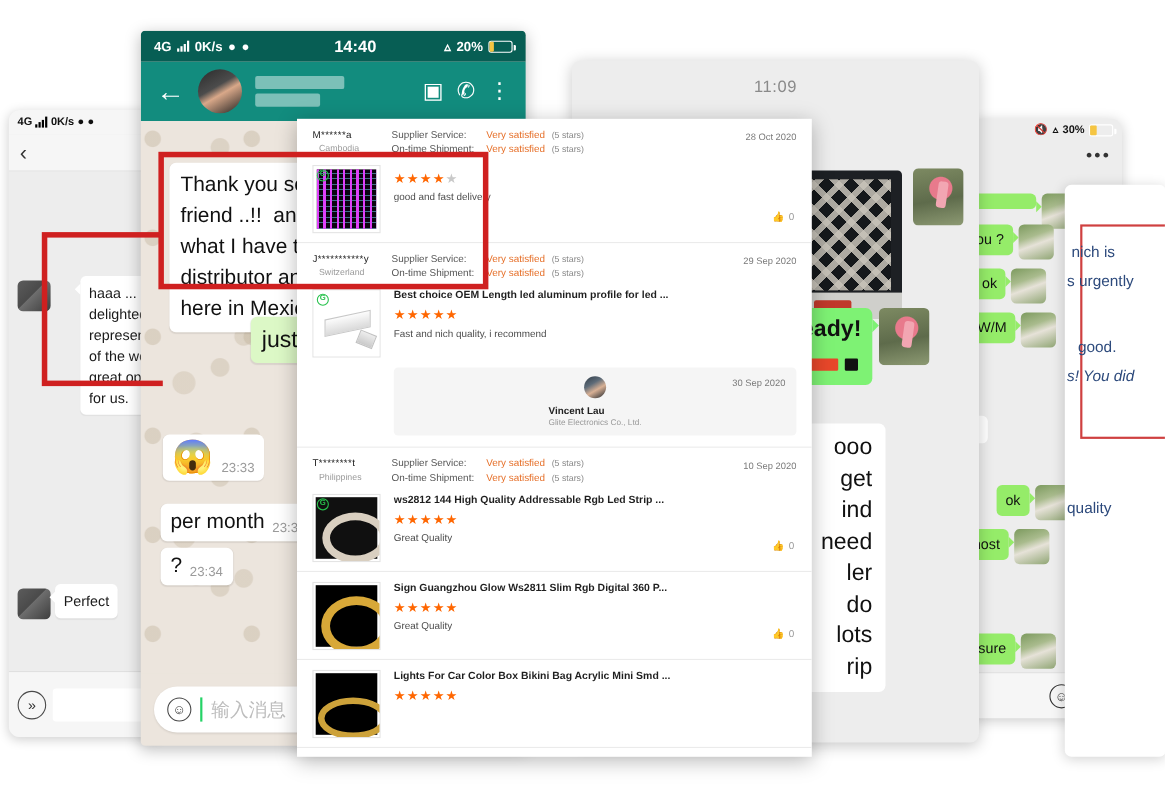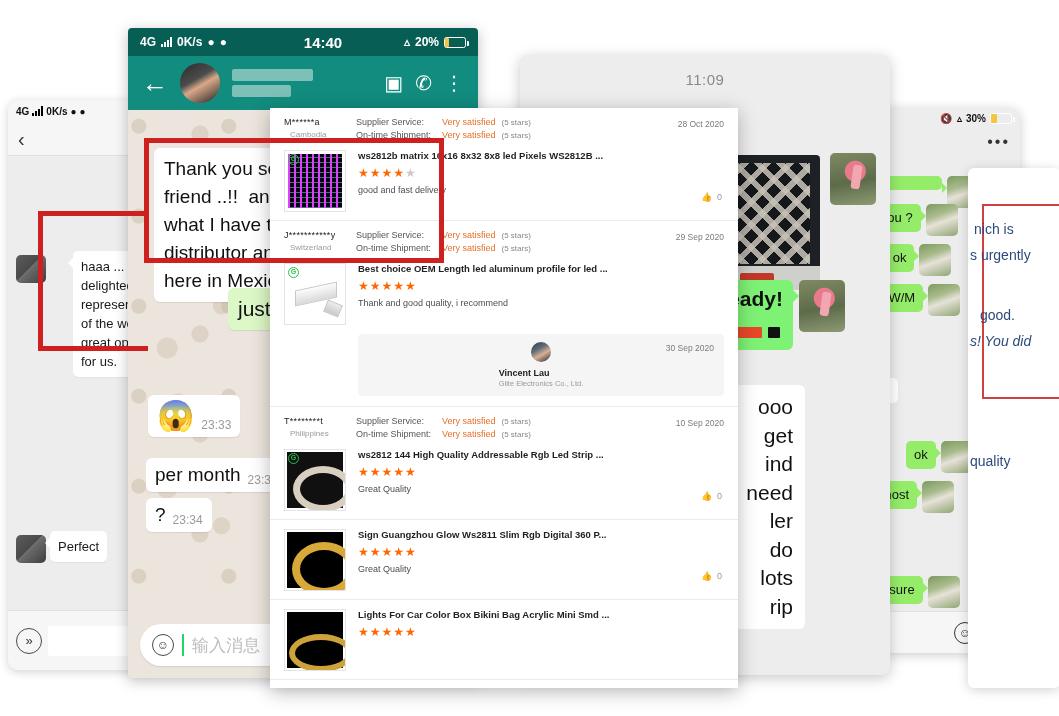--- a/index.html
+++ b/index.html
@@ -572,21 +572,20 @@
           <span class="rv-stars-note">(5 stars)</span>
         </div>
       </div>
     </div>
     <div class="rv-body">
       <div class="rv-thumb">
         <span class="gbadge">G</span>
         <span class="th-matrix"></span>
       </div>
       <div class="rv-right">
-        <div class="rv-title">ws2812b matrix 16x16 8x32 8x8 led Pixels WS2812B ...</div>
         <div class="stars">
             <span>★</span>
             <span>★</span>
             <span>★</span>
             <span>★</span>
             <span class="off">★</span>
           </div>
         <div class="rv-comment">good and fast delivery</div>
       </div>
       <div class="rv-like" style="bottom:18px">
@@ -623,21 +622,21 @@
       </div>
       <div class="rv-right">
         <div class="rv-title">Best choice OEM Length led aluminum profile for led ...</div>
         <div class="stars">
             <span>★</span>
             <span>★</span>
             <span>★</span>
             <span>★</span>
             <span>★</span>
           </div>
-        <div class="rv-comment">Thank and good quality, i recommend</div>
+        <div class="rv-comment">Fast and nich quality, i recommend</div>
       </div>
       <div class="rv-like" style="bottom:58px">
         <span>👍</span>
         <span>0</span>
       </div>
     </div>
     <div class="rv-reply">
       <span class="rp-date">30 Sep 2020</span>
       <div class="rp-head">
         <div class="rp-avatar"></div>

